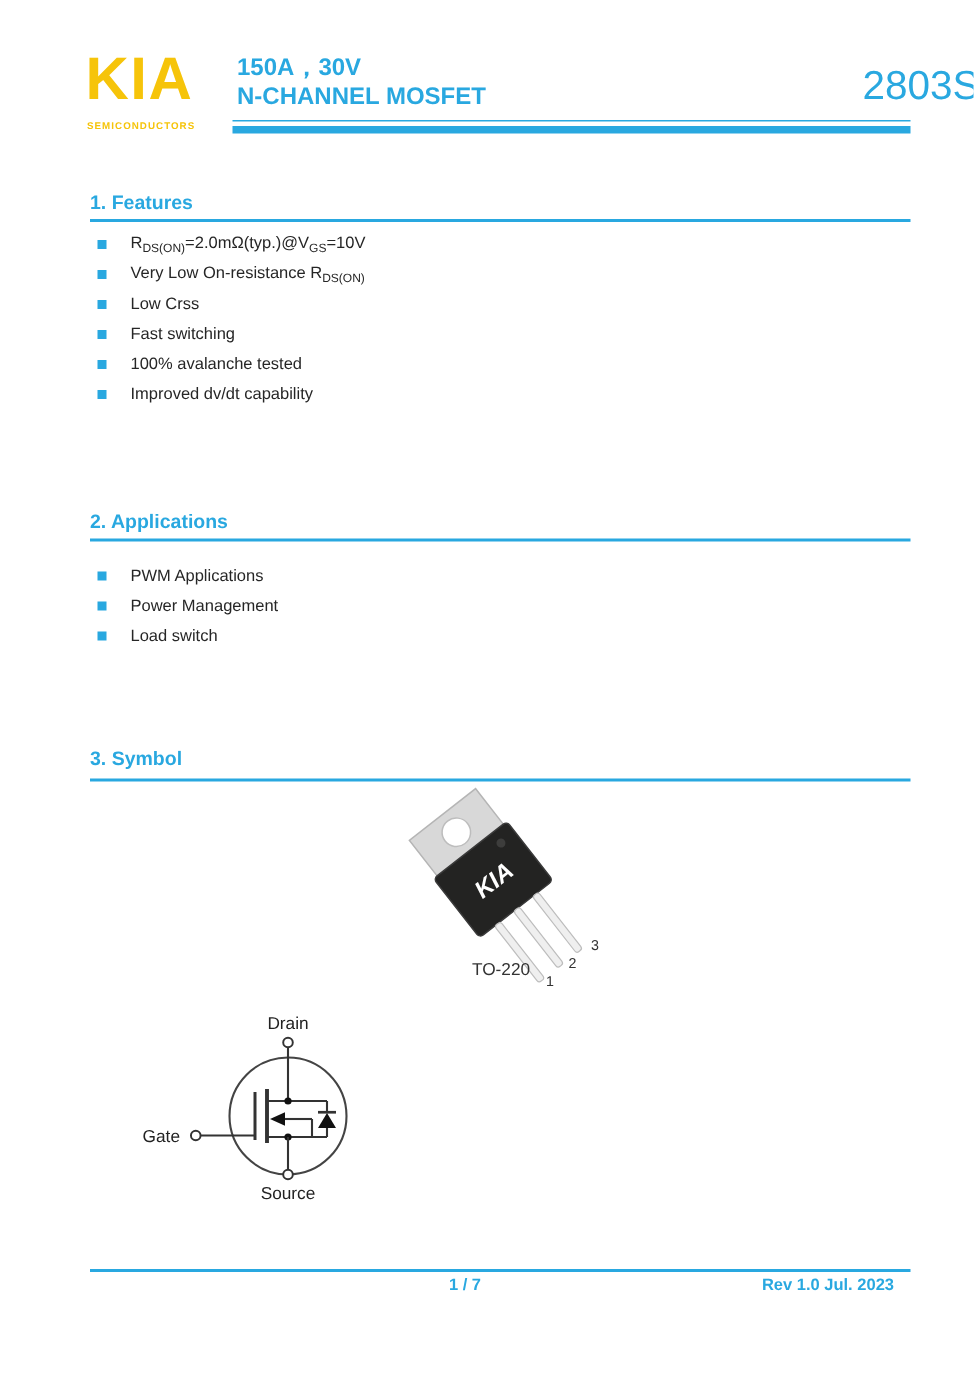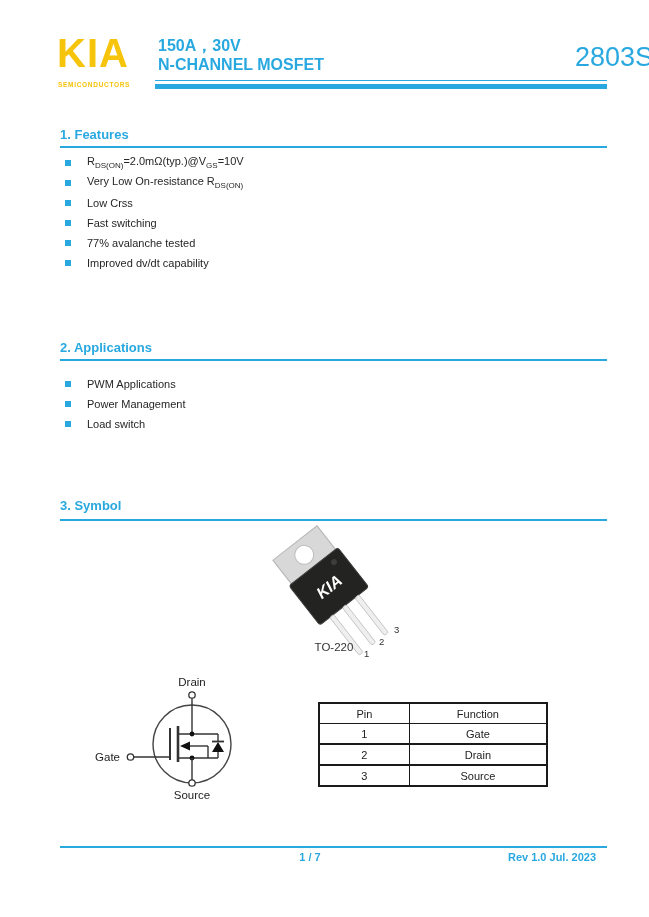--- a/index.html
+++ b/index.html
@@ -79,21 +79,21 @@
     <li>
         <span class="sq"></span>
         <span>Low Crss</span>
       </li>
     <li>
         <span class="sq"></span>
         <span>Fast switching</span>
       </li>
     <li>
         <span class="sq"></span>
-        <span>77% avalanche tested</span>
+        <span>100% avalanche tested</span>
       </li>
     <li>
         <span class="sq"></span>
         <span>Improved dv/dt capability</span>
       </li>
   </ul>
 
   <h2 class="abs sec" id="sec2">2. Applications</h2>
   <div class="abs rule" id="rule2"></div>
   <ul class="abs bullets" id="app-list">
@@ -150,38 +150,18 @@
     <circle cx="104" cy="88" r="2.4" fill="#111"></circle>
     <line x1="130" y1="64" x2="130" y2="72" stroke="#333" stroke-width="1.4"></line>
     <line x1="124" y1="71.5" x2="136" y2="71.5" stroke="#333" stroke-width="1.8"></line>
     <polygon points="130,72 124,82 136,82" fill="#111"></polygon>
     <line x1="130" y1="82" x2="130" y2="88" stroke="#333" stroke-width="1.4"></line>
     <line x1="104" y1="88" x2="104" y2="110" stroke="#333" stroke-width="1.4"></line>
     <circle cx="104" cy="113" r="3.2" fill="#fff" stroke="#333" stroke-width="1.3"></circle>
     <text x="104" y="129" text-anchor="middle" font-size="11.5" fill="#222">Source</text>
   </svg>
 
-  <table class="abs pintable">
-    <tbody>
-      <tr>
-        <td class="col-pin">Pin</td>
-        <td class="col-fn">Function</td>
-      </tr>
-      <tr>
-        <td>1</td>
-        <td>Gate</td>
-      </tr>
-      <tr class="thick">
-        <td>2</td>
-        <td>Drain</td>
-      </tr>
-      <tr class="thick">
-        <td>3</td>
-        <td>Source</td>
-      </tr>
-    </tbody>
-  </table>
 
   <div class="abs foot-rule"></div>
   <div class="abs foot-page">1 / 7</div>
   <div class="abs foot-rev">Rev 1.0 Jul. 2023</div>
 
 </div>
 
 </body></html>

